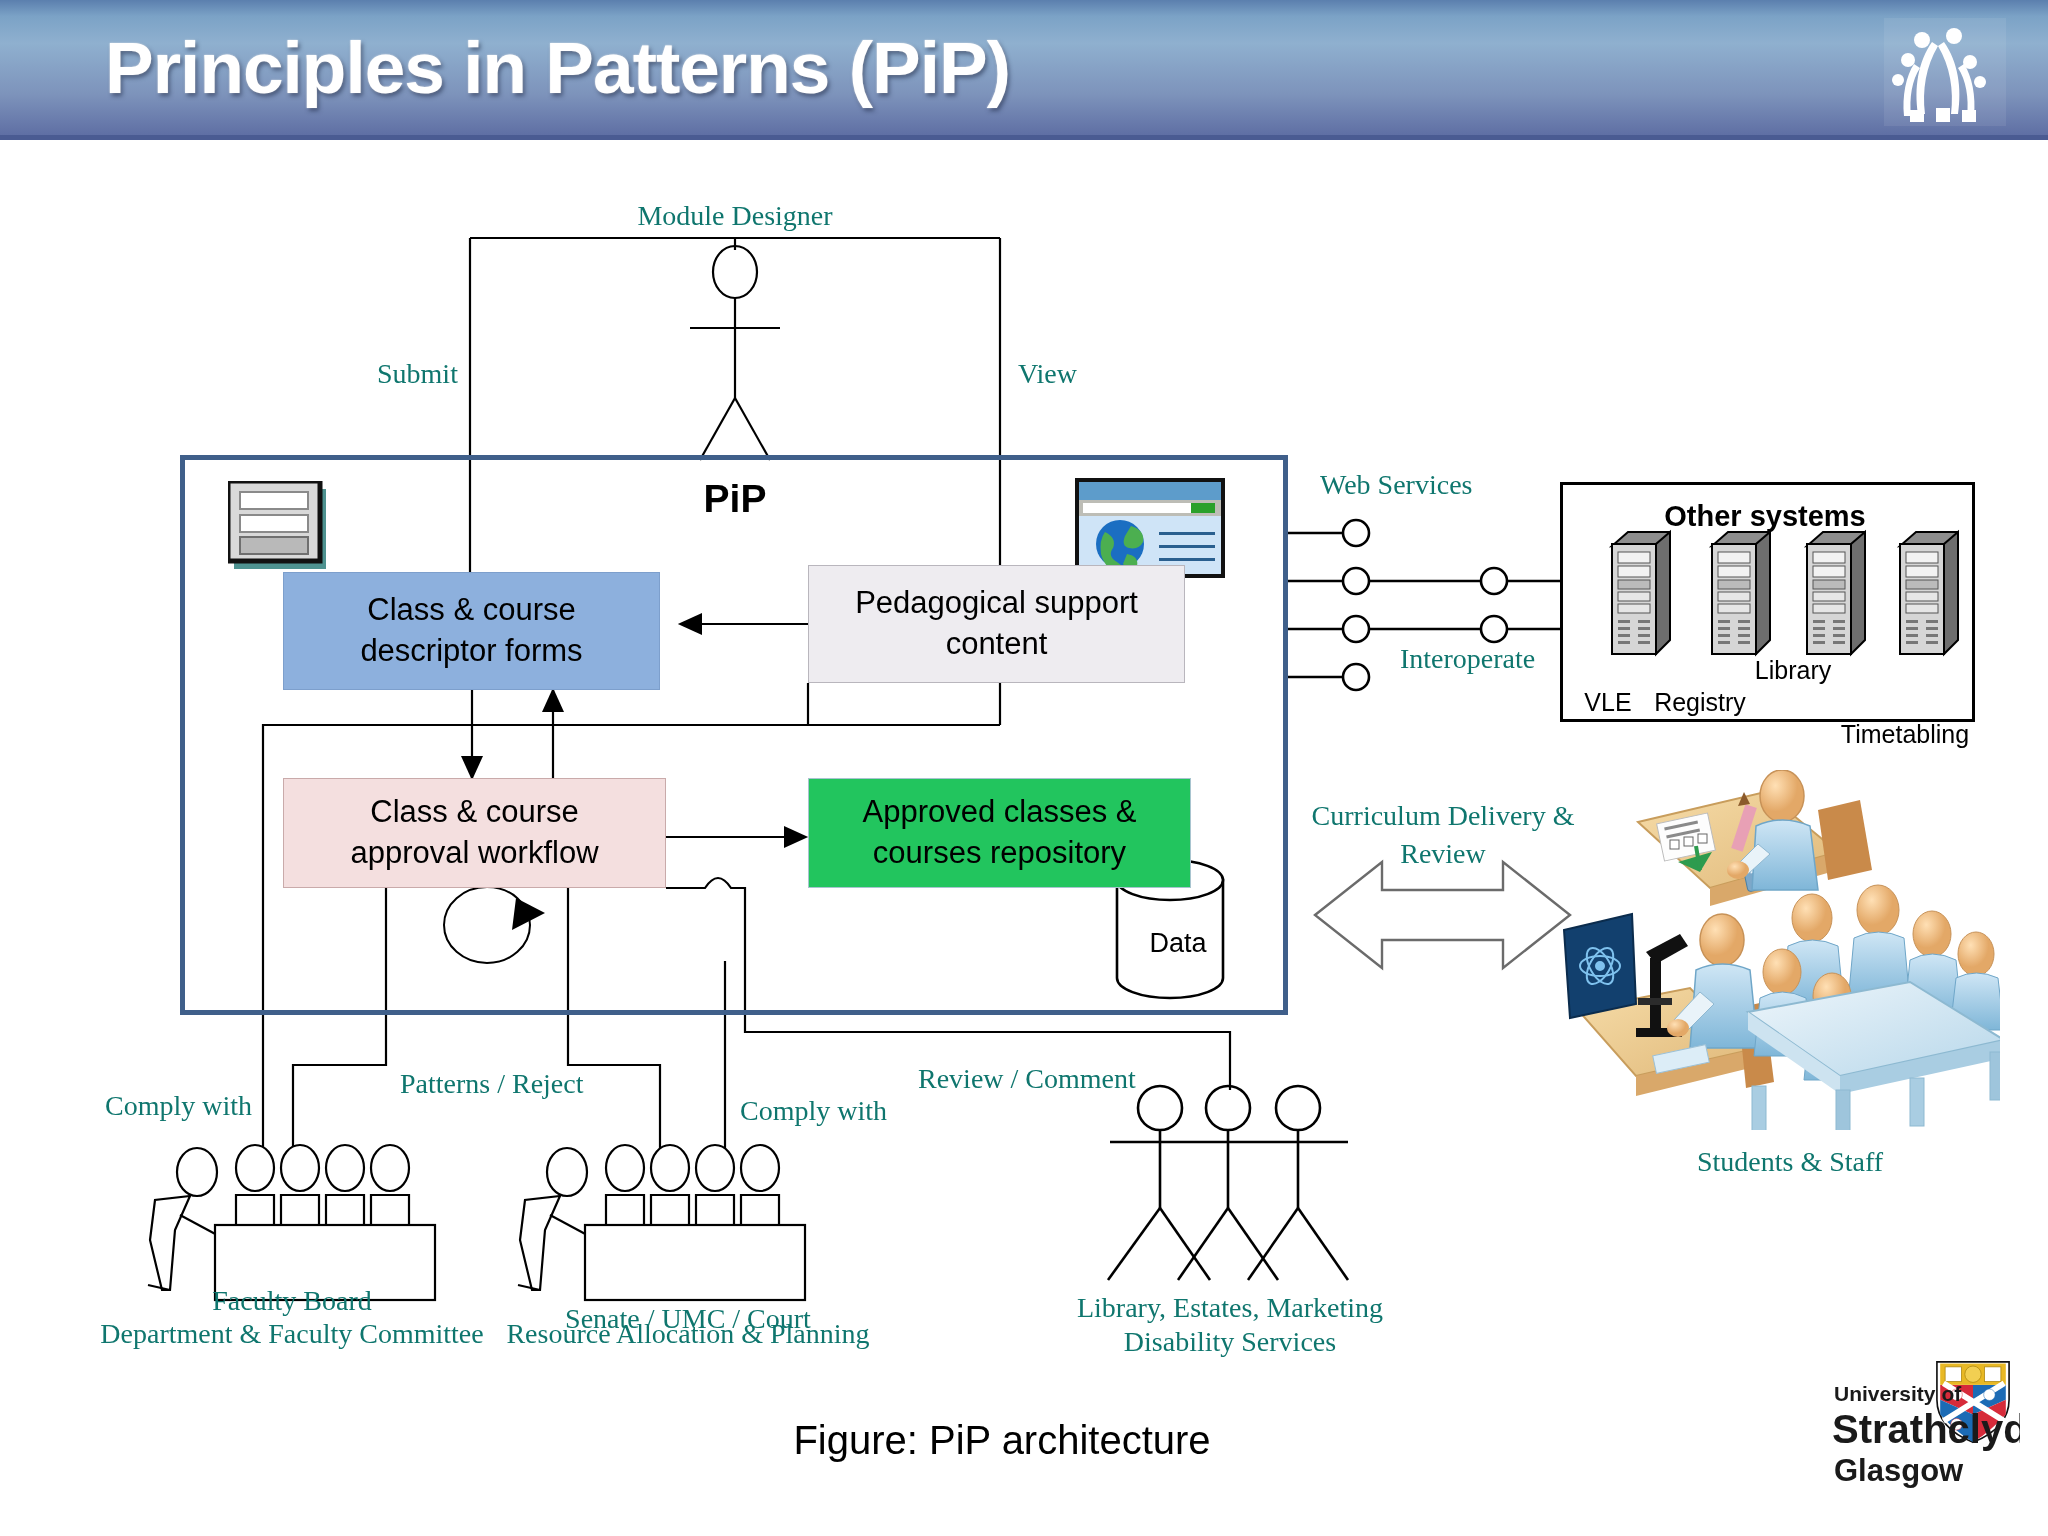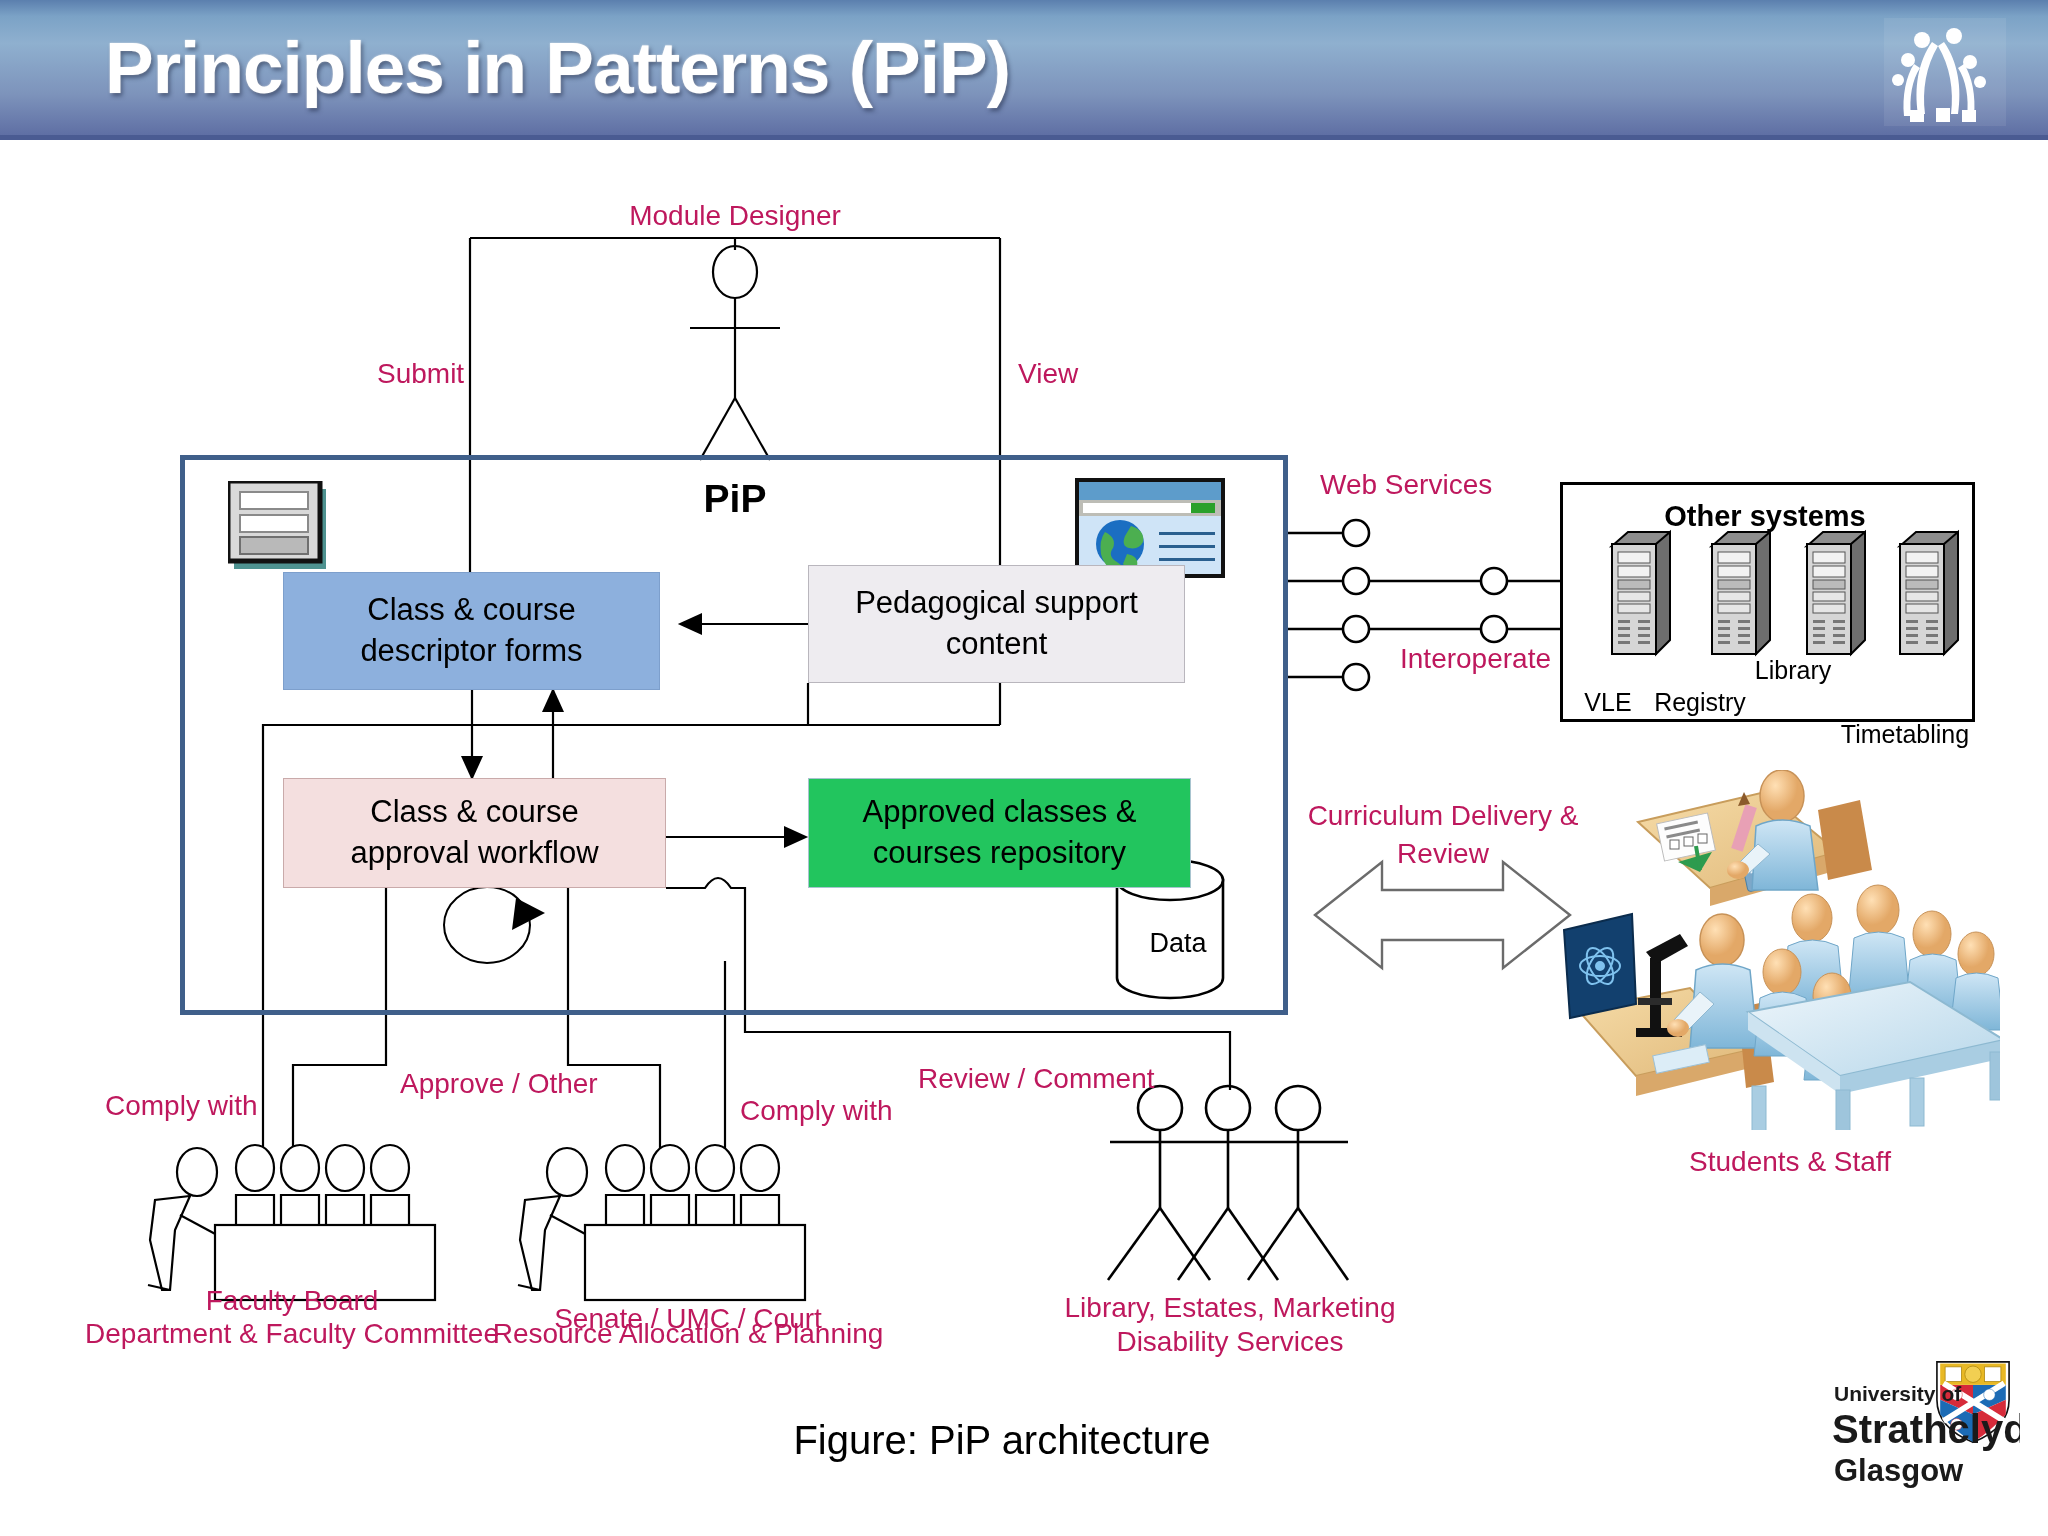--- a/index.html
+++ b/index.html
@@ -24,22 +24,22 @@
     text-shadow:2px 3px 4px rgba(30,40,70,.55), 0 0 2px rgba(255,255,255,.8);
     white-space:nowrap;
   }
   #header-logo{
     position:absolute;left:1884px;top:18px;width:122px;height:108px;
     background:rgba(255,255,255,0.08);
   }
   
   .lbl{
     position:absolute;
-    font-family:Liberation Sans, sans-serif;
-    color:#be185d;
+    font-family:Liberation Serif, serif;
+    color:#0f766e;
     white-space:nowrap;
   }
   .lbl.c{transform:translateX(-50%);text-align:center;}
   .d22{font-size:28px;}
   
   .nodebox{
     position:absolute;box-sizing:border-box;
     display:flex;align-items:center;justify-content:center;
     text-align:center;line-height:1.32;
     font-size:31px;color:#000;
@@ -516,21 +516,21 @@
     <rect x="-8" y="196" width="14" height="48" fill="#a9cde2" stroke="#8db9d1"></rect>
     <rect x="76" y="200" width="14" height="48" fill="#9ec5dc" stroke="#8db9d1"></rect>
     <rect x="230" y="162" width="14" height="48" fill="#9ec5dc" stroke="#8db9d1"></rect>
     <rect x="150" y="188" width="14" height="48" fill="#a9cde2" stroke="#8db9d1"></rect>
   </g>
 </svg>
 
 <div class="lbl c d22" style="left:1790px;top:1146px;">Students &amp; Staff</div>
 
 <div class="lbl d22" style="left:105px;top:1090px;">Comply with</div>
-<div class="lbl d22" style="left:400px;top:1068px;">Approve / Other</div>
+<div class="lbl d22" style="left:400px;top:1068px;">Patterns / Reject</div>
 <div class="lbl d22" style="left:740px;top:1095px;">Comply with</div>
 <div class="lbl d22" style="left:918px;top:1063px;">Review / Comment</div>
 
 <div class="lbl c d22" style="left:292px;top:1285px;">Faculty Board</div>
 <div class="lbl c d22" style="left:292px;top:1318px;">Department &amp; Faculty Committee</div>
 
 <div class="lbl c d22" style="left:688px;top:1285px;margin-top:18px;">Senate / UMC / Court</div>
 <div class="lbl c d22" style="left:688px;top:1318px;">Resource Allocation &amp; Planning</div>
 
 <div class="lbl c d22" style="left:1230px;top:1292px;">Library, Estates, Marketing</div>

